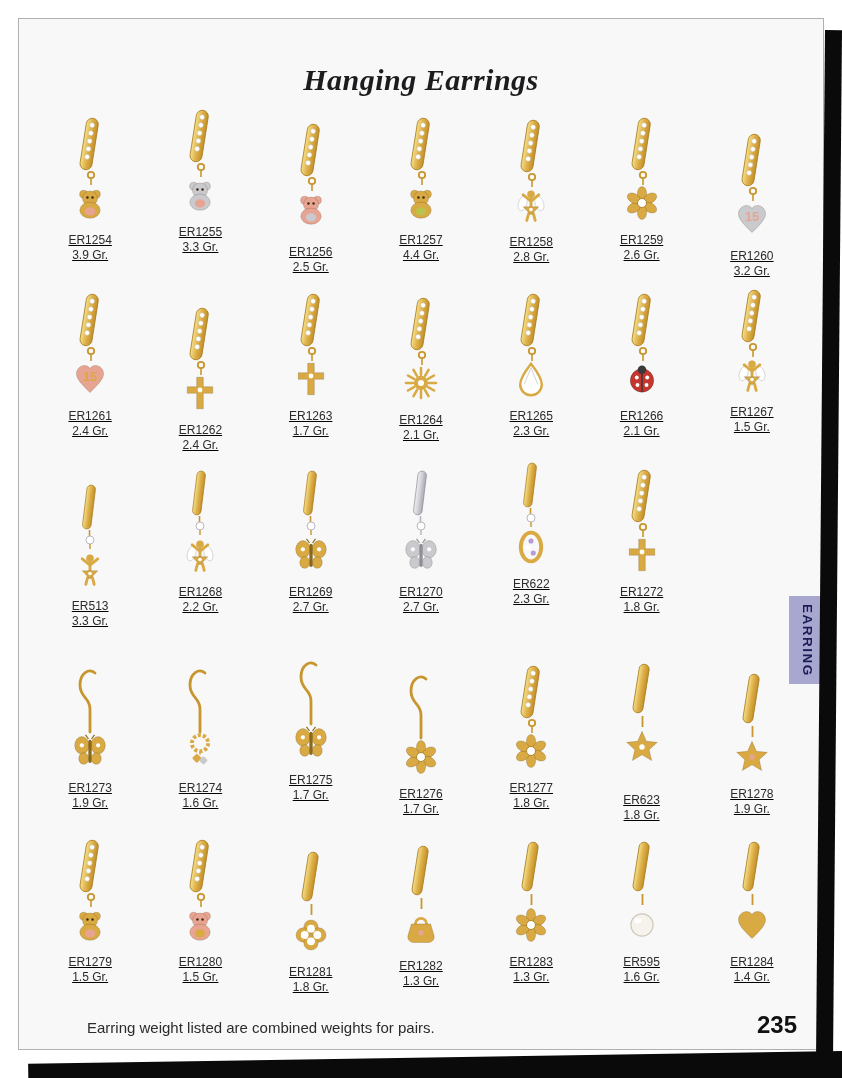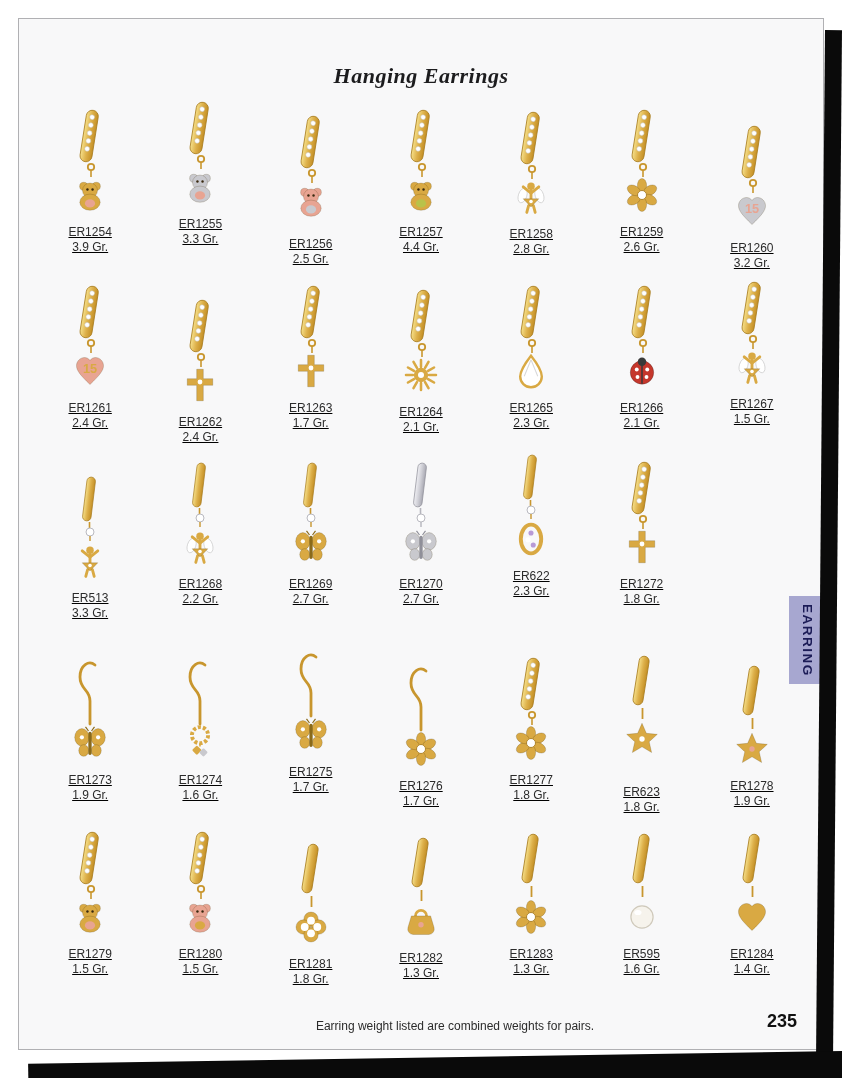--- a/index.html
+++ b/index.html
@@ -5,21 +5,21 @@
   html,body{margin:0;padding:0;background:#ffffff;font-family:"Liberation Sans",sans-serif;}
   .canvas{position:relative;width:842px;height:1078px;overflow:hidden;background:#ffffff;}
   .page{position:absolute;left:18px;top:18px;width:806px;height:1032px;background:#f8f8f9;
         border:1px solid #b0b0b3;box-sizing:border-box;}
   
   .edge-r{position:absolute;left:825px;top:30px;width:17px;height:1050px;background:#0a0a0a;
           transform:rotate(.5deg);transform-origin:0 0;}
   .edge-b{position:absolute;left:28px;top:1051px;width:816px;height:28px;background:#0a0a0a;
           transform:rotate(-.9deg);transform-origin:100% 0;}
   h1.title{margin:44px 0 0;text-align:center;font-family:"Liberation Serif",serif;
-           font-style:italic;font-weight:700;font-size:22px;color:#1c1c1e;letter-spacing:.5px;}
+           font-style:italic;font-weight:700;font-size:30px;color:#1c1c1e;letter-spacing:.5px;}
   #rows{margin-top:18px;}
   .row{display:grid;grid-template-columns:repeat(7,1fr);width:772px;margin:0 auto;height:164px;}
   .r2{margin-top:12px;}
   .r3{margin-top:12px;height:182px;}
   .r4{margin-top:14px;}
   .r5{margin-top:10px;height:150px;}
   figure{margin:0;}
   .cell{display:flex;flex-direction:column;align-items:center;text-decoration:underline;}
   .cell svg{display:block;}
   .code,.wt{font-size:12px;line-height:15px;color:#2b2b2b;text-align:center;white-space:nowrap;}
@@ -37,23 +37,23 @@
   .r3 .cell:nth-child(7){transform:translateY(-26px);}
   .r4 .cell:nth-child(3){transform:translateY(-8px);}
   .r4 .cell:nth-child(4){transform:translateY(6px);}
   .r4 .cell:nth-child(6){transform:translateY(-4px);justify-content:space-between;}
   .r4 .cell:nth-child(7){transform:translateY(6px);}
   .r5 .cell:nth-child(3){transform:translateY(8px);justify-content:flex-end;}
   .r5 .cell:nth-child(4){transform:translateY(4px);}
   .tab{position:absolute;right:-2px;top:577px;width:36px;height:88px;background:#a7a7d0;
        display:flex;align-items:center;justify-content:center;}
   .tab span{writing-mode:vertical-rl;font-weight:700;font-size:13.5px;letter-spacing:1.5px;color:#1b1b56;}
-  .footnote{position:absolute;left:0;right:0;top:1000px;text-align:center;
-            font-size:12px;color:#2b2b2b;padding-left:68px;}
-  .pagenum{position:absolute;right:26px;top:992px;font-size:18px;font-weight:700;color:#111;}
+  .footnote{position:absolute;left:0;right:0;top:1000px;
+            font-size:15px;color:#2b2b2b;padding-left:68px;}
+  .pagenum{position:absolute;right:26px;top:992px;font-size:24px;font-weight:700;color:#111;}
   .defs{position:absolute;width:0;height:0;}
 </style>
 </head>
 <body>
 
 <div class="canvas">
   <svg class="defs" aria-hidden="true">
     <defs>
       <linearGradient id="gGold" x1="0" y1="0" x2="1" y2="0">
         <stop offset="0" stop-color="#f6e08a"></stop>

